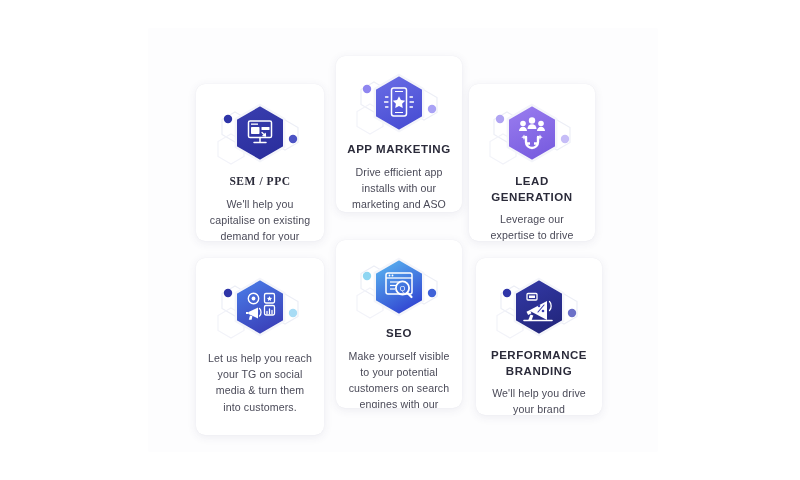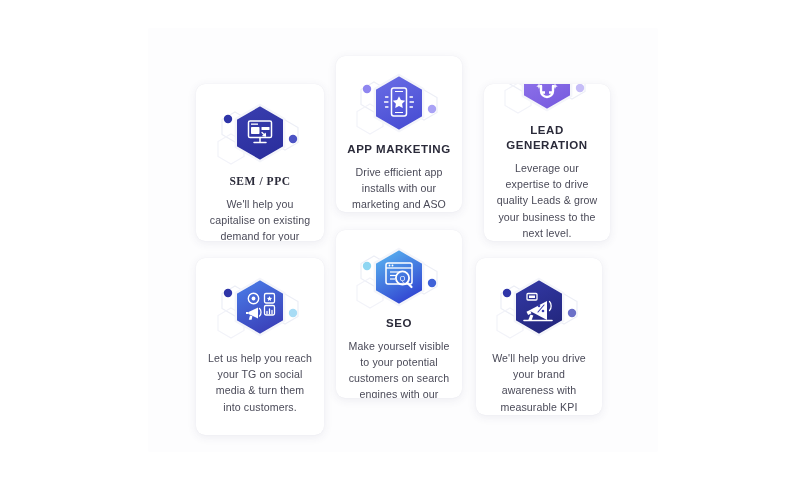--- a/index.html
+++ b/index.html
@@ -75,23 +75,23 @@
     text-align: center;
     line-height: 16.2px;
     margin: 0;
     padding: 6px 12px 0 12px;
     letter-spacing: 0.12px;
   }
 
   
   .card-sem   { left: 196px; top:  84px; width: 128px; height: 157px; padding-top: 12px; }
   .card-app   { left: 336px; top:  56px; width: 126px; height: 156px; padding-top: 10px; }
-  .card-lead  { left: 484px; top:  84px; width: 126px; height: 157px; padding-top: 12px; justify-content: flex-end; }
+  .card-lead  { left: 469px; top:  84px; width: 126px; height: 157px; padding-top: 12px; }
   .card-smm   { left: 196px; top: 258px; width: 128px; height: 177px; padding-top: 12px; }
-  .card-seo   { left: 336px; top: 230px; width: 126px; height: 168px; padding-top: 10px; }
+  .card-seo   { left: 336px; top: 240px; width: 126px; height: 168px; padding-top: 10px; }
   .card-perf  { left: 476px; top: 258px; width: 126px; height: 157px; padding-top: 12px; }
 
   .card-sem  .card-title { padding-top: 4px; font-family: Liberation Serif, serif; }
   .card-app  .card-title { padding-top: 2px; }
   .card-lead .card-title { padding-top: 4px; }
   .card-smm  .card-title { padding-top: 4px; }
   .card-seo  .card-title { padding-top: 2px; }
   .card-perf .card-title { padding-top: 4px; }
 </style>
 </head>
@@ -285,16 +285,17 @@
         <path d="M50.5 44.5 l-2.2 5.5 3.4 0 1.6 -4.4 z" fill="#ffffff"></path>
 
         <circle cx="59" cy="36" r="1.3" fill="#3a3fb0"></circle>
         <circle cx="63" cy="41" r="1.3" fill="#3a3fb0"></circle>
         <line x1="58" y1="42" x2="64" y2="35" stroke="#3a3fb0" stroke-width="1.1" stroke-linecap="round"></line>
 
         <line x1="44" y1="50.5" x2="72" y2="50.5" stroke="#ffffff" stroke-width="1.6" stroke-linecap="round"></line>
         <path d="M69.5 31.5 c2.2 2 2.2 7 0 9" fill="none" stroke="#ffffff" stroke-width="1.3" stroke-linecap="round"></path>
       </svg>
     </div>
+    <h3 class="card-title">PERFORMANCE BRANDING</h3>
     <p class="card-desc">We'll help you drive your brand awareness with measurable KPI growth.</p>
   </div>
 
 </div>
 
 </body></html>

